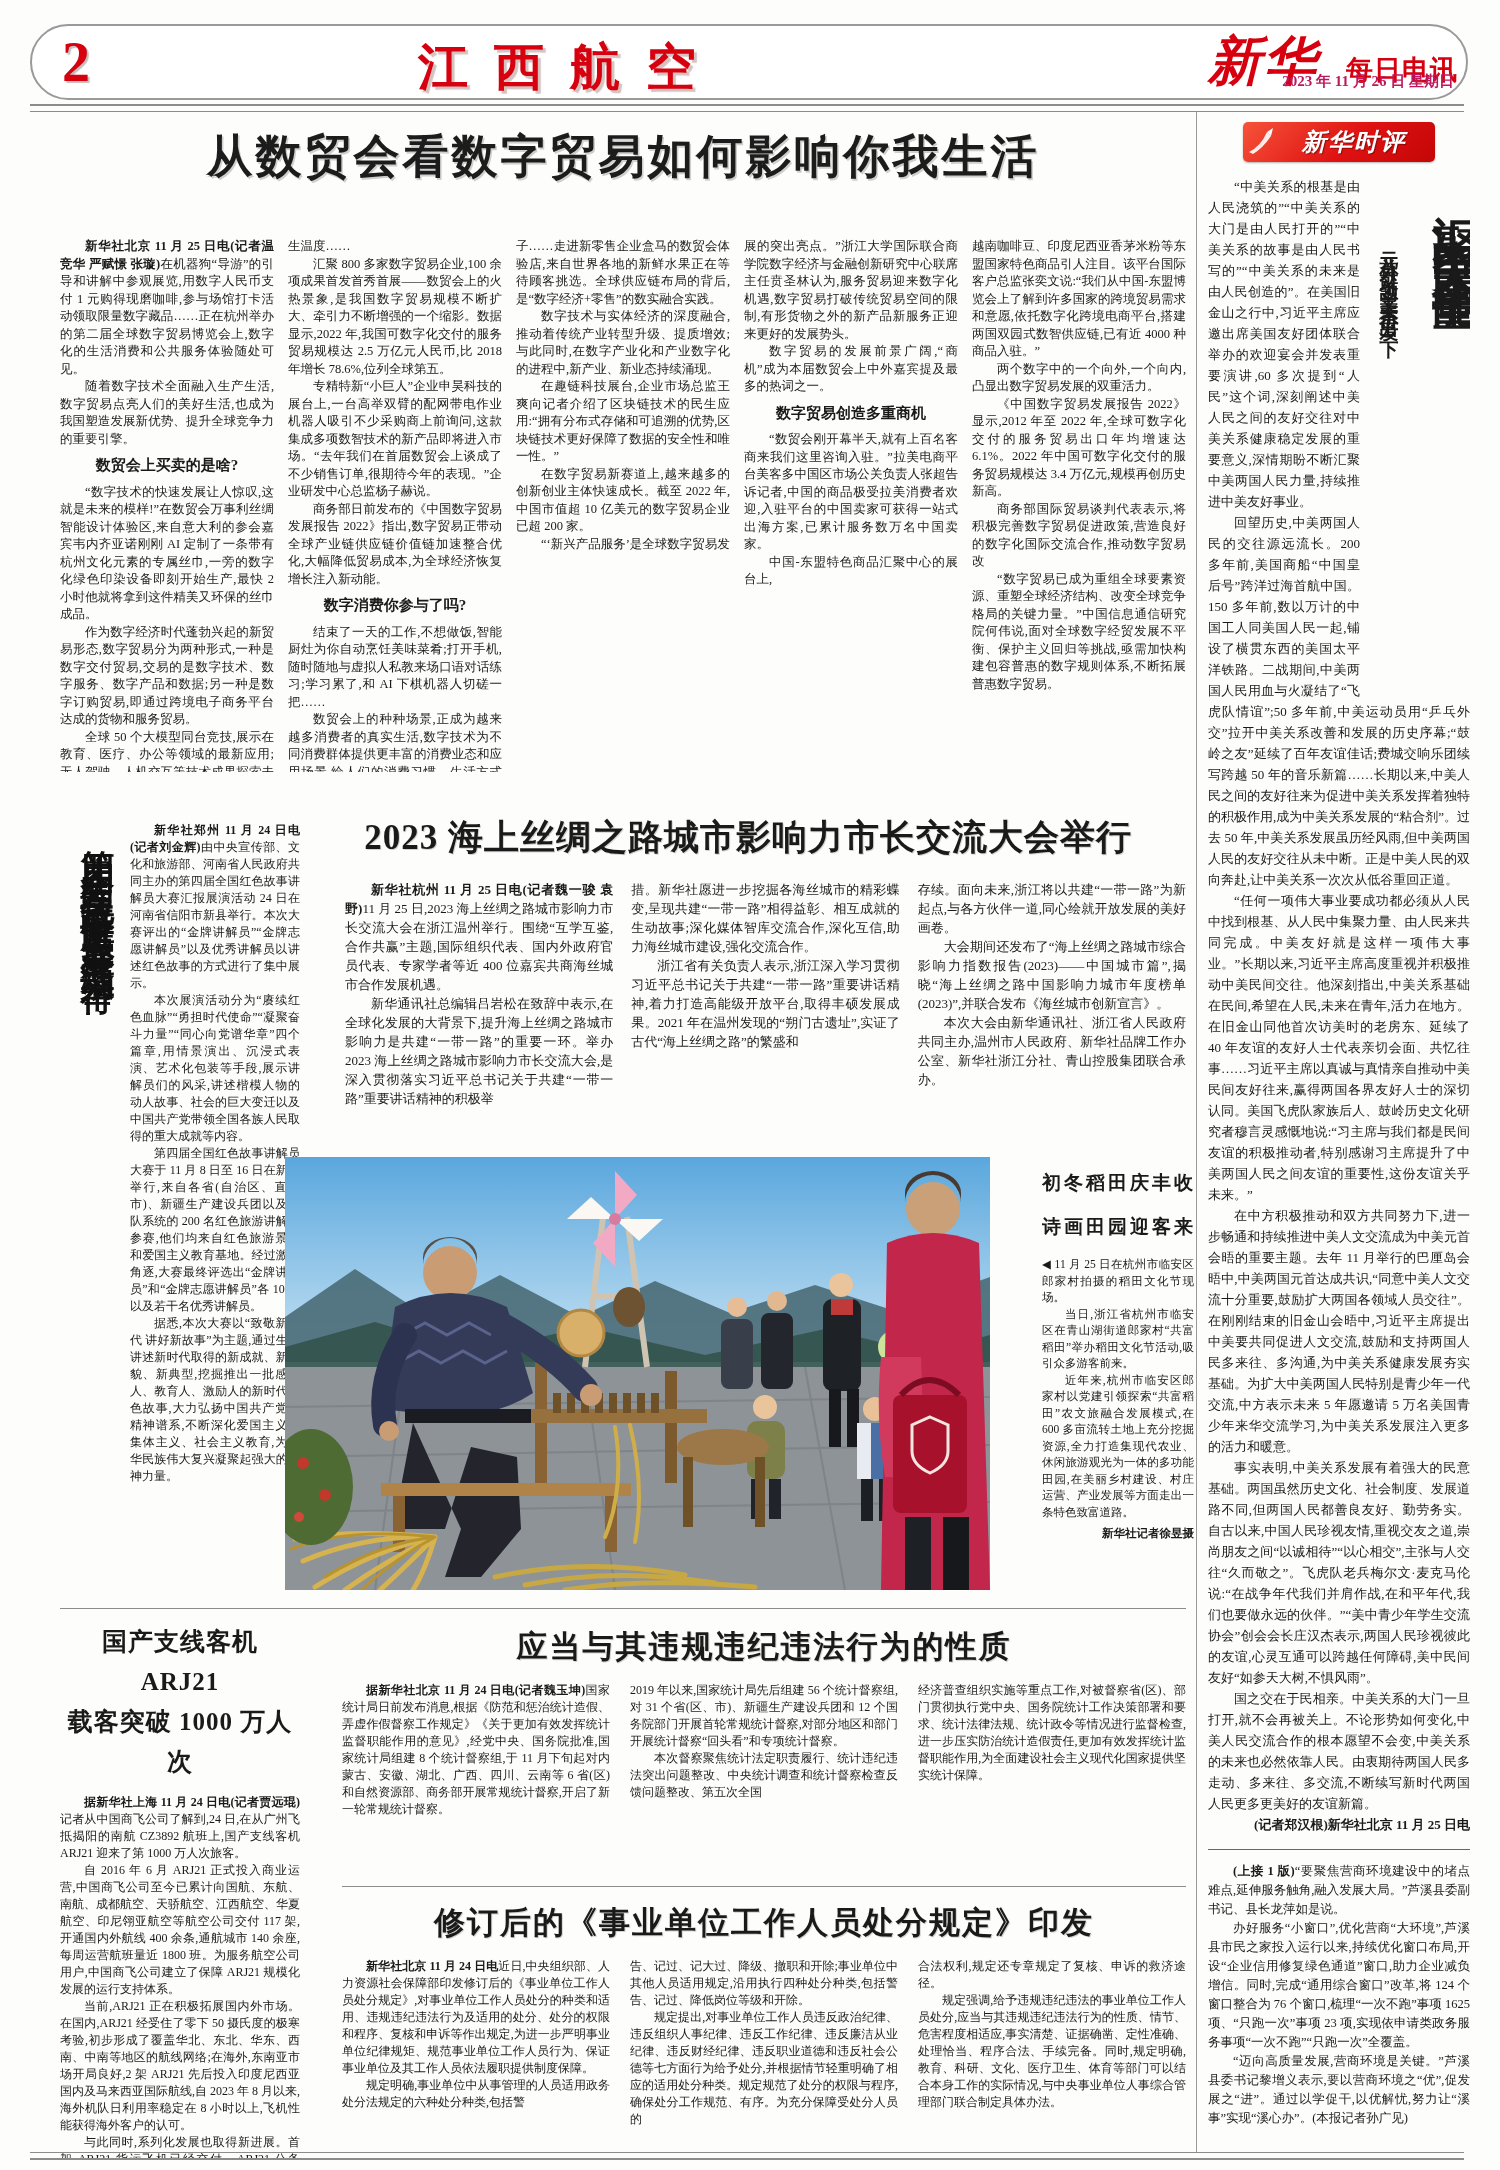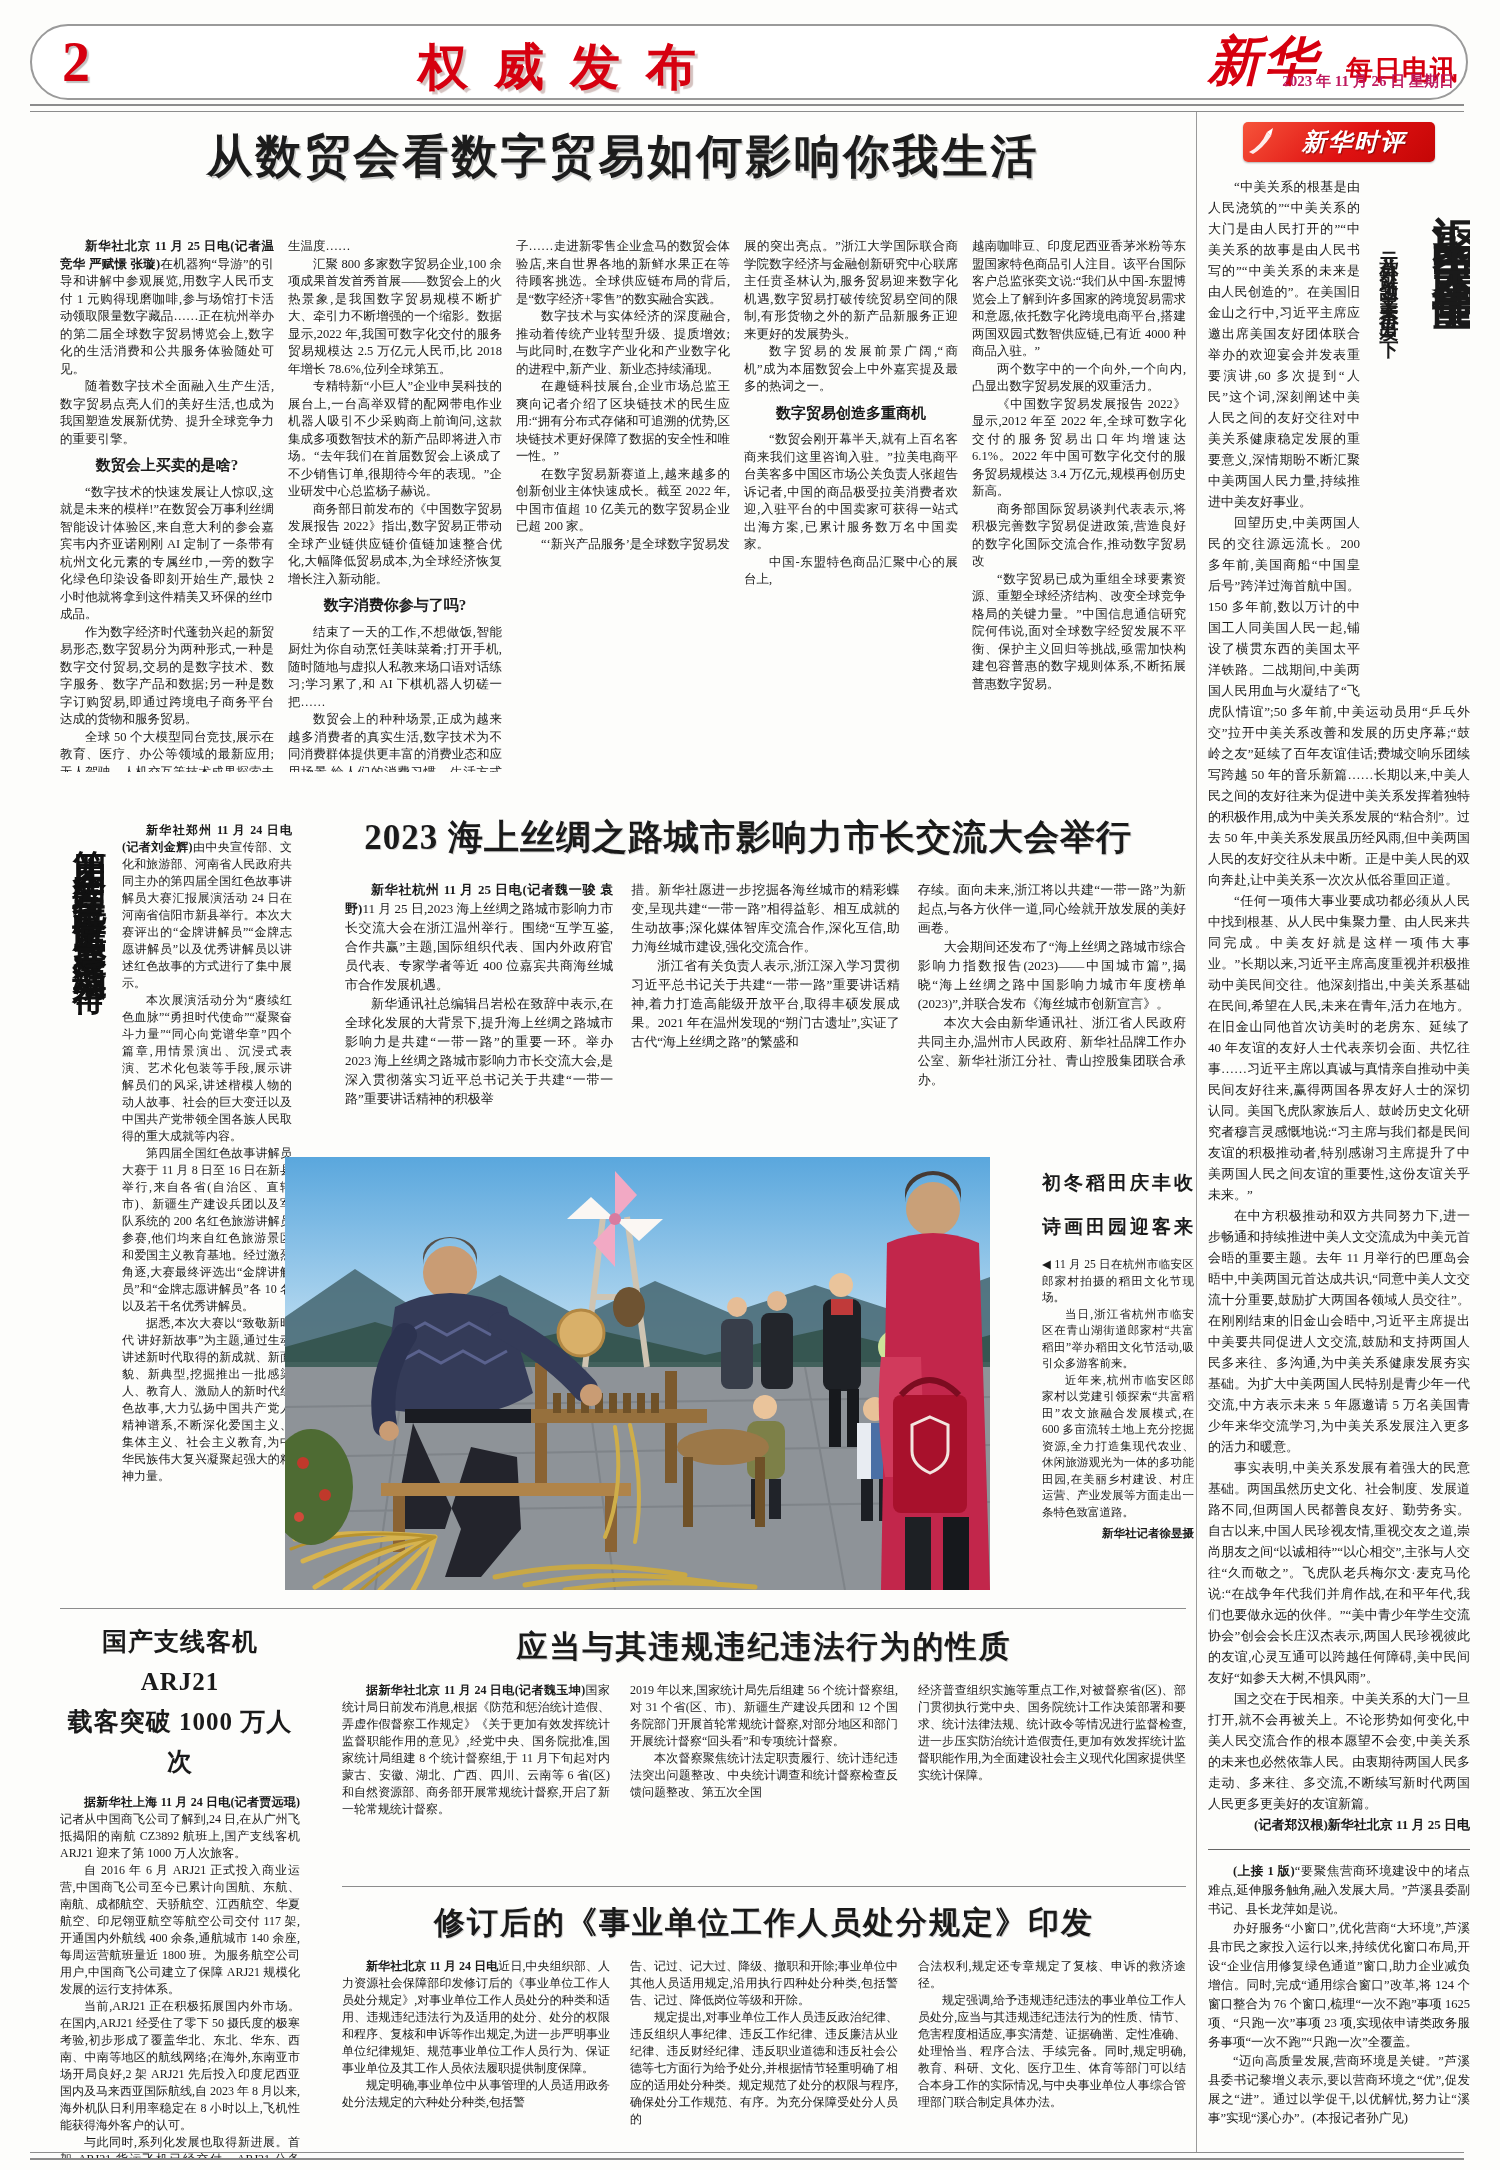--- a/index.html
+++ b/index.html
@@ -31,21 +31,21 @@
   .bd{font-weight:700;}
   .sign{text-align:right;text-indent:0;font-weight:700;}
   .colflow{overflow:hidden;}
   
   .main-headline{position:absolute;left:60px;top:126px;width:1126px;text-align:center;
                  font-size:46px;font-weight:700;letter-spacing:3px;color:#1c1c1c;
                  text-shadow:1.5px 1.5px 0 rgba(120,120,120,.35);}
   .main-cols{position:absolute;left:60px;top:238px;width:1126px;height:534px;display:flex;gap:14px;}
   .main-cols .col{flex:1;font-size:12.5px;line-height:17.5px;}
   
-  .redstory{position:absolute;left:60px;top:822px;width:232px;height:776px;display:flex;gap:10px;}
+  .redstory{position:absolute;left:68px;top:822px;width:232px;height:776px;display:flex;gap:10px;}
   .vhead-left{writing-mode:vertical-rl;font-size:34px;font-weight:700;letter-spacing:7px;
               width:52px;color:#111;}
   .redstory .body{flex:1;font-size:12px;line-height:17px;}
   
   .silk-headline{position:absolute;left:310px;top:814px;width:876px;text-align:center;
                  font-size:35px;font-weight:700;letter-spacing:1px;
                  text-shadow:1px 1px 0 rgba(120,120,120,.3);}
   .silk-cols{position:absolute;left:345px;top:880px;width:841px;height:262px;display:flex;gap:18px;}
   .silk-cols .col{flex:1;font-size:13px;line-height:19px;}
   
@@ -85,21 +85,21 @@
   .disc{position:absolute;left:342px;top:1898px;width:844px;}
   .disc .tri-cols{height:210px;}
 </style>
 </head>
 <body>
 
 <div class="page">
 
   <div class="mast-frame"></div>
   <div class="pageno">2</div>
-  <div class="section">权威发布</div>
+  <div class="section">江西航空</div>
   <div class="brand"><span class="b1">新华</span><span class="b2">每日电讯</span></div>
   <div class="dateline">2023 年 11 月 26 日 星期日</div>
   <div class="toprule"></div>
   <div class="vline"></div>
 
   <div class="main-headline">从数贸会看数字贸易如何影响你我生活</div>
   <div class="main-cols">
     <div class="col colflow">
         <div class="para"><span class="bd">新华社北京 11 月 25 日电(记者温竞华 严赋憬 张璇)</span>在机器狗“导游”的引导和讲解中参观展览,用数字人民币支付 1 元购得现磨咖啡,参与场馆打卡活动领取限量数字藏品……正在杭州举办的第二届全球数字贸易博览会上,数字化的生活消费和公共服务体验随处可见。</div>
         <div class="para">随着数字技术全面融入生产生活,数字贸易点亮人们的美好生活,也成为我国塑造发展新优势、提升全球竞争力的重要引擎。</div>

